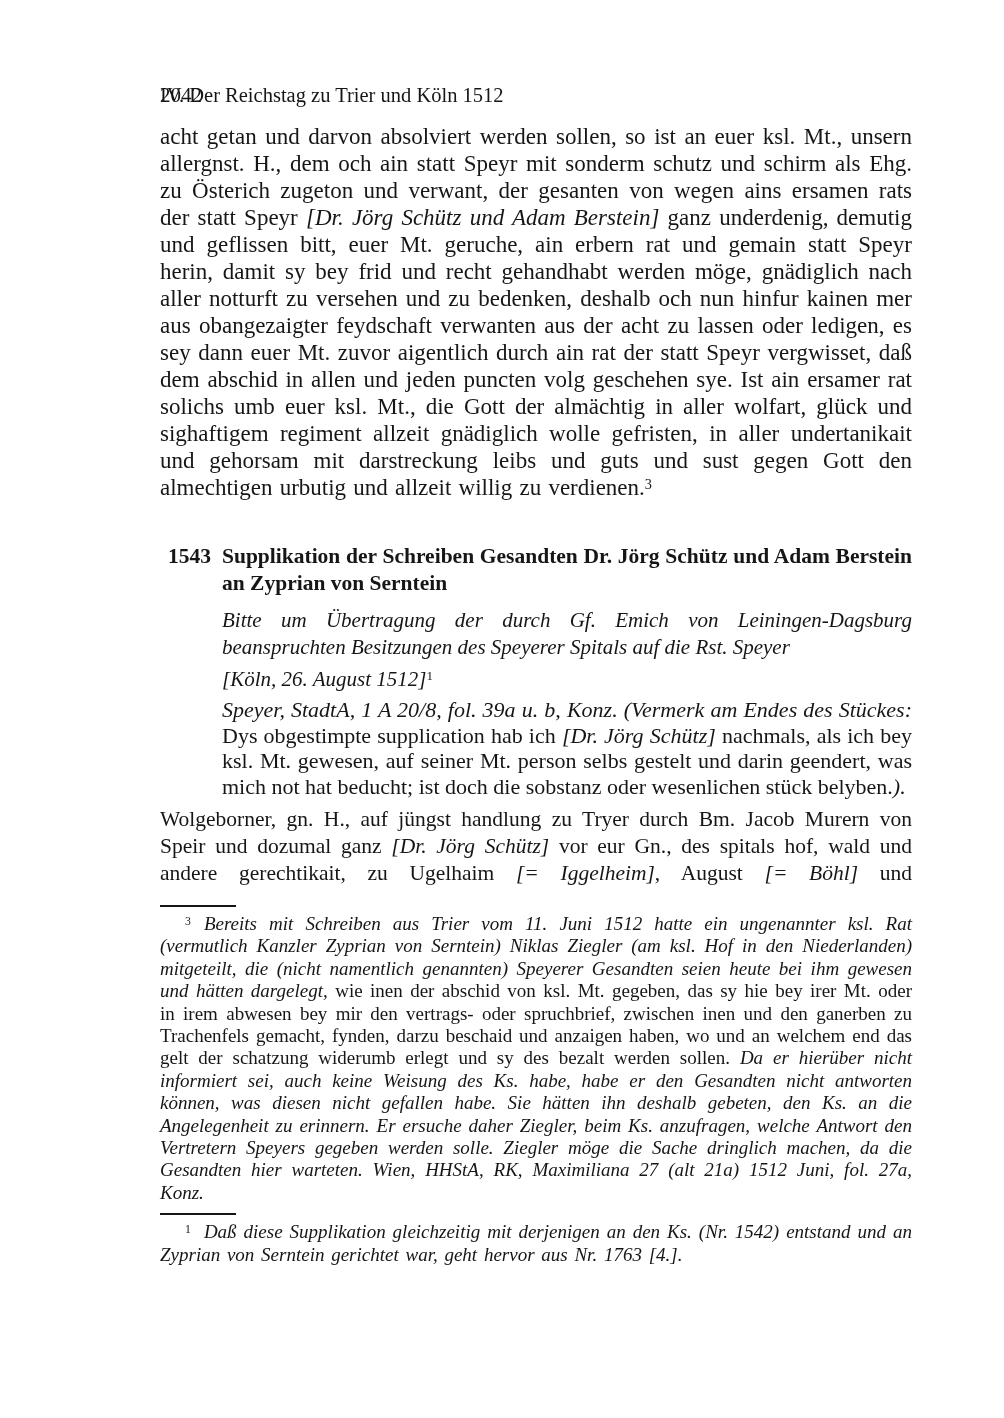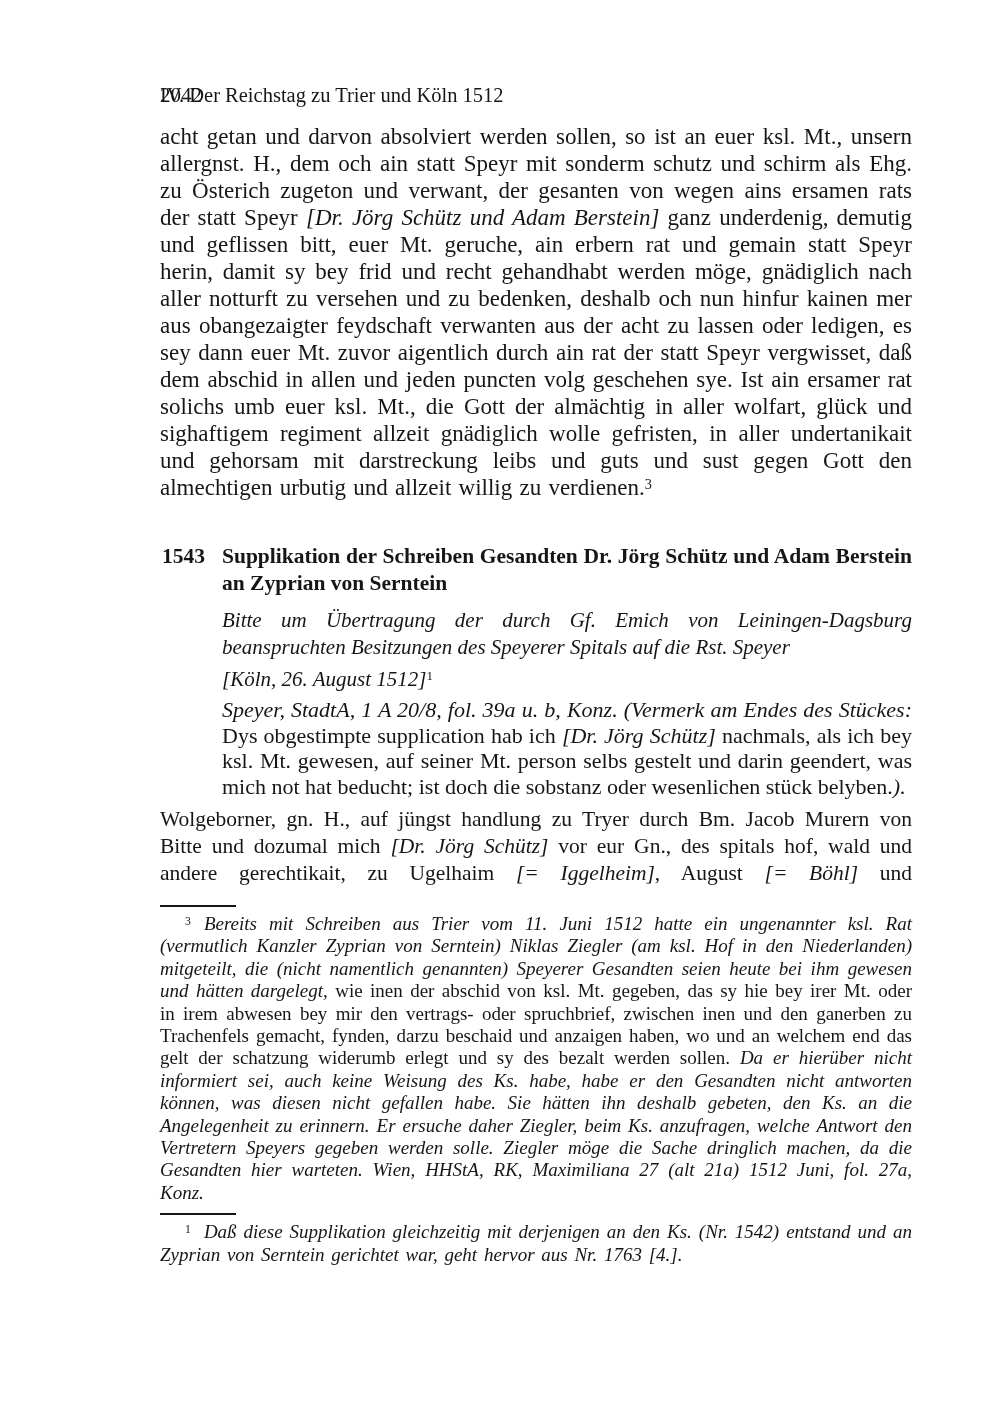--- a/index.html
+++ b/index.html
@@ -39,21 +39,21 @@
 
   .body-par {
     font-size: 23px;
     line-height: 27px;
     text-align: justify;
     word-spacing: 1.5px;
   }
 
   .entry { position: relative; padding-left: 62px; margin-top: 42px; }
   .entry-number {
-    position: absolute; left: 2px; top: 0;
+    position: absolute; left: 8px; top: 0;
     font-weight: bold; font-size: 21.5px; line-height: 27px;
   }
   .entry-title {
     font-weight: bold;
     font-size: 21.5px; line-height: 27px;
     text-align: justify;
     margin-bottom: 10px;
   }
   .regest {
     font-style: italic;
@@ -102,21 +102,21 @@
   <p class="body-par"><span>acht getan und darvon absolviert werden sollen, so ist an euer ksl. Mt., unsern allergnst. H., dem och ain statt Speyr mit sonderm schutz und schirm als Ehg. zu Österich zugeton und verwant, der gesanten von wegen ains ersamen rats der statt Speyr </span><span class="it">[Dr. Jörg Schütz und Adam Berstein]</span><span> ganz underdenig, demutig und geflissen bitt, euer Mt. geruche, ain erbern rat und gemain statt Speyr herin, damit sy bey frid und recht gehandhabt werden möge, gnädiglich nach aller notturft zu versehen und zu bedenken, deshalb och nun hinfur kainen mer aus obangezaigter feydschaft verwanten aus der acht zu lassen oder ledigen, es sey dann euer Mt. zuvor aigentlich durch ain rat der statt Speyr vergwisset, daß dem abschid in allen und jeden puncten volg geschehen sye. Ist ain ersamer rat solichs umb euer ksl. Mt., die Gott der almächtig in aller wolfart, glück und sighaftigem regiment allzeit gnädiglich wolle gefristen, in aller undertanikait und gehorsam mit darstreckung leibs und guts und sust gegen Gott den almechtigen urbutig und allzeit willig zu verdienen.</span><sup>3</sup></p>
 
   <div class="entry">
     <span class="entry-number">1543</span>
     <p class="entry-title">Supplikation der Schreiben Gesandten Dr. Jörg Schütz und Adam Berstein an Zyprian von Serntein</p>
     <p class="regest">Bitte um Übertragung der durch Gf. Emich von Leiningen-Dagsburg beanspruchten Besitzungen des Speyerer Spitals auf die Rst. Speyer</p>
     <p class="dateline"><span>[Köln, 26. August 1512]</span><sup>1</sup></p>
     <p class="source"><span class="it">Speyer, StadtA, 1 A 20/8, fol. 39a u. b, Konz. (Vermerk am Endes des Stückes: </span><span>Dys obgestimpte supplication hab ich </span><span class="it">[Dr. Jörg Schütz]</span><span> nachmals, als ich bey ksl. Mt. gewesen, auf seiner Mt. person selbs gestelt und darin geendert, was mich not hat beducht; ist doch die sobstanz oder wesenlichen stück belyben.</span><span class="it">).</span></p>
   </div>
 
-  <p class="main-par"><span>Wolgeborner, gn. H., auf jüngst handlung zu Tryer durch Bm. Jacob Murern von Bitte und dozumal mich </span><span class="it">[Dr. Jörg Schütz]</span><span> vor eur Gn., des spitals hof, wald und andere gerechtikait, zu Ugelhaim </span><span class="it">[= Iggelheim]</span><span>, August </span><span class="it">[= Böhl]</span><span> und</span></p>
+  <p class="main-par"><span>Wolgeborner, gn. H., auf jüngst handlung zu Tryer durch Bm. Jacob Murern von Speir und dozumal ganz </span><span class="it">[Dr. Jörg Schütz]</span><span> vor eur Gn., des spitals hof, wald und andere gerechtikait, zu Ugelhaim </span><span class="it">[= Iggelheim]</span><span>, August </span><span class="it">[= Böhl]</span><span> und</span></p>
 
   <div class="footnotes">
     <div class="fn-sep"></div>
     <p class="footnote"><sup class="fn-marker">3</sup><span class="it">Bereits mit Schreiben aus Trier vom 11. Juni 1512 hatte ein ungenannter ksl. Rat (vermutlich Kanzler Zyprian von Serntein) Niklas Ziegler (am ksl. Hof in den Niederlanden) mitgeteilt, die (nicht namentlich genannten) Speyerer Gesandten seien heute bei ihm gewesen und hätten dargelegt, </span><span>wie inen der abschid von ksl. Mt. gegeben, das sy hie bey irer Mt. oder in irem abwesen bey mir den vertrags- oder spruchbrief, zwischen inen und den ganerben zu Trachenfels gemacht, fynden, darzu beschaid und anzaigen haben, wo und an welchem end das gelt der schatzung widerumb erlegt und sy des bezalt werden sollen. </span><span class="it">Da er hierüber nicht informiert sei, auch keine Weisung des Ks. habe, habe er den Gesandten nicht antworten können, was diesen nicht gefallen habe. Sie hätten ihn deshalb gebeten, den Ks. an die Angelegenheit zu erinnern. Er ersuche daher Ziegler, beim Ks. anzufragen, welche Antwort den Vertretern Speyers gegeben werden solle. Ziegler möge die Sache dringlich machen, da die Gesandten hier warteten. Wien, HHStA, RK, Maximiliana 27 (alt 21a) 1512 Juni, fol. 27a, Konz.</span></p>
     <div class="fn-sep second"></div>
     <p class="footnote"><sup class="fn-marker">1</sup><span class="it">Daß diese Supplikation gleichzeitig mit derjenigen an den Ks. (Nr. 1542) entstand und an Zyprian von Serntein gerichtet war, geht hervor aus Nr. 1763 [4.].</span></p>
   </div>
 
 </div>
 

